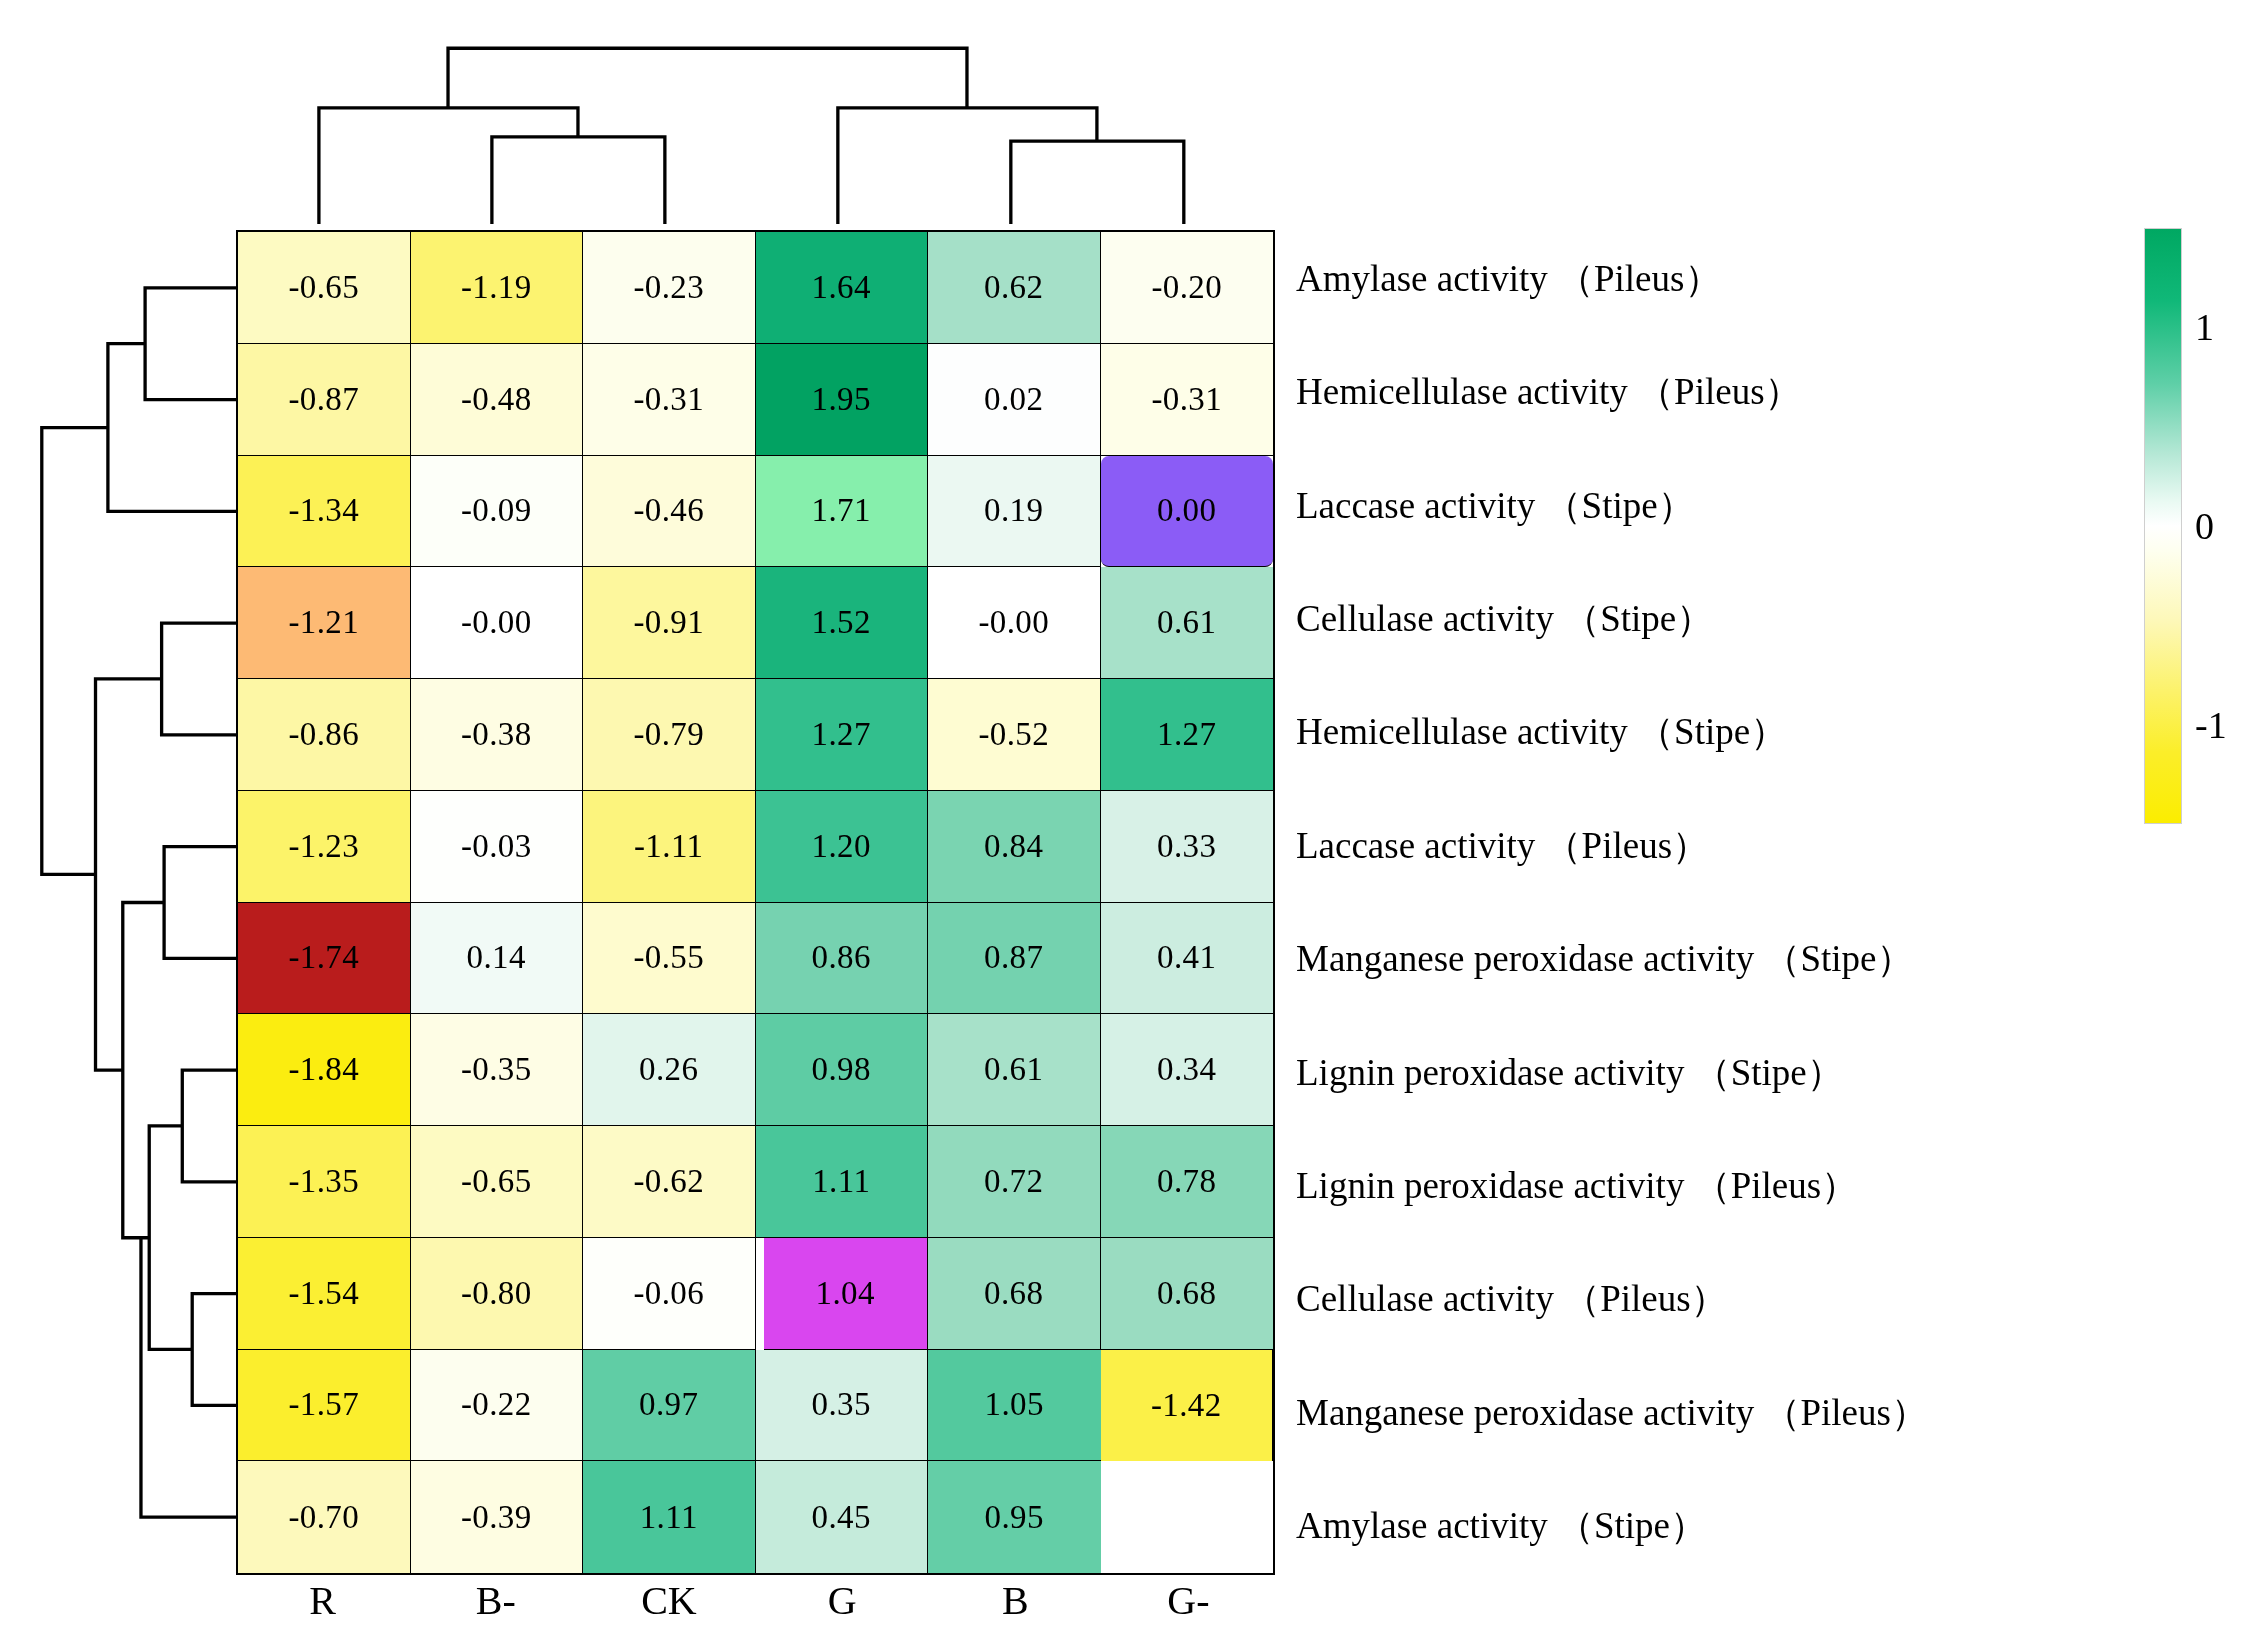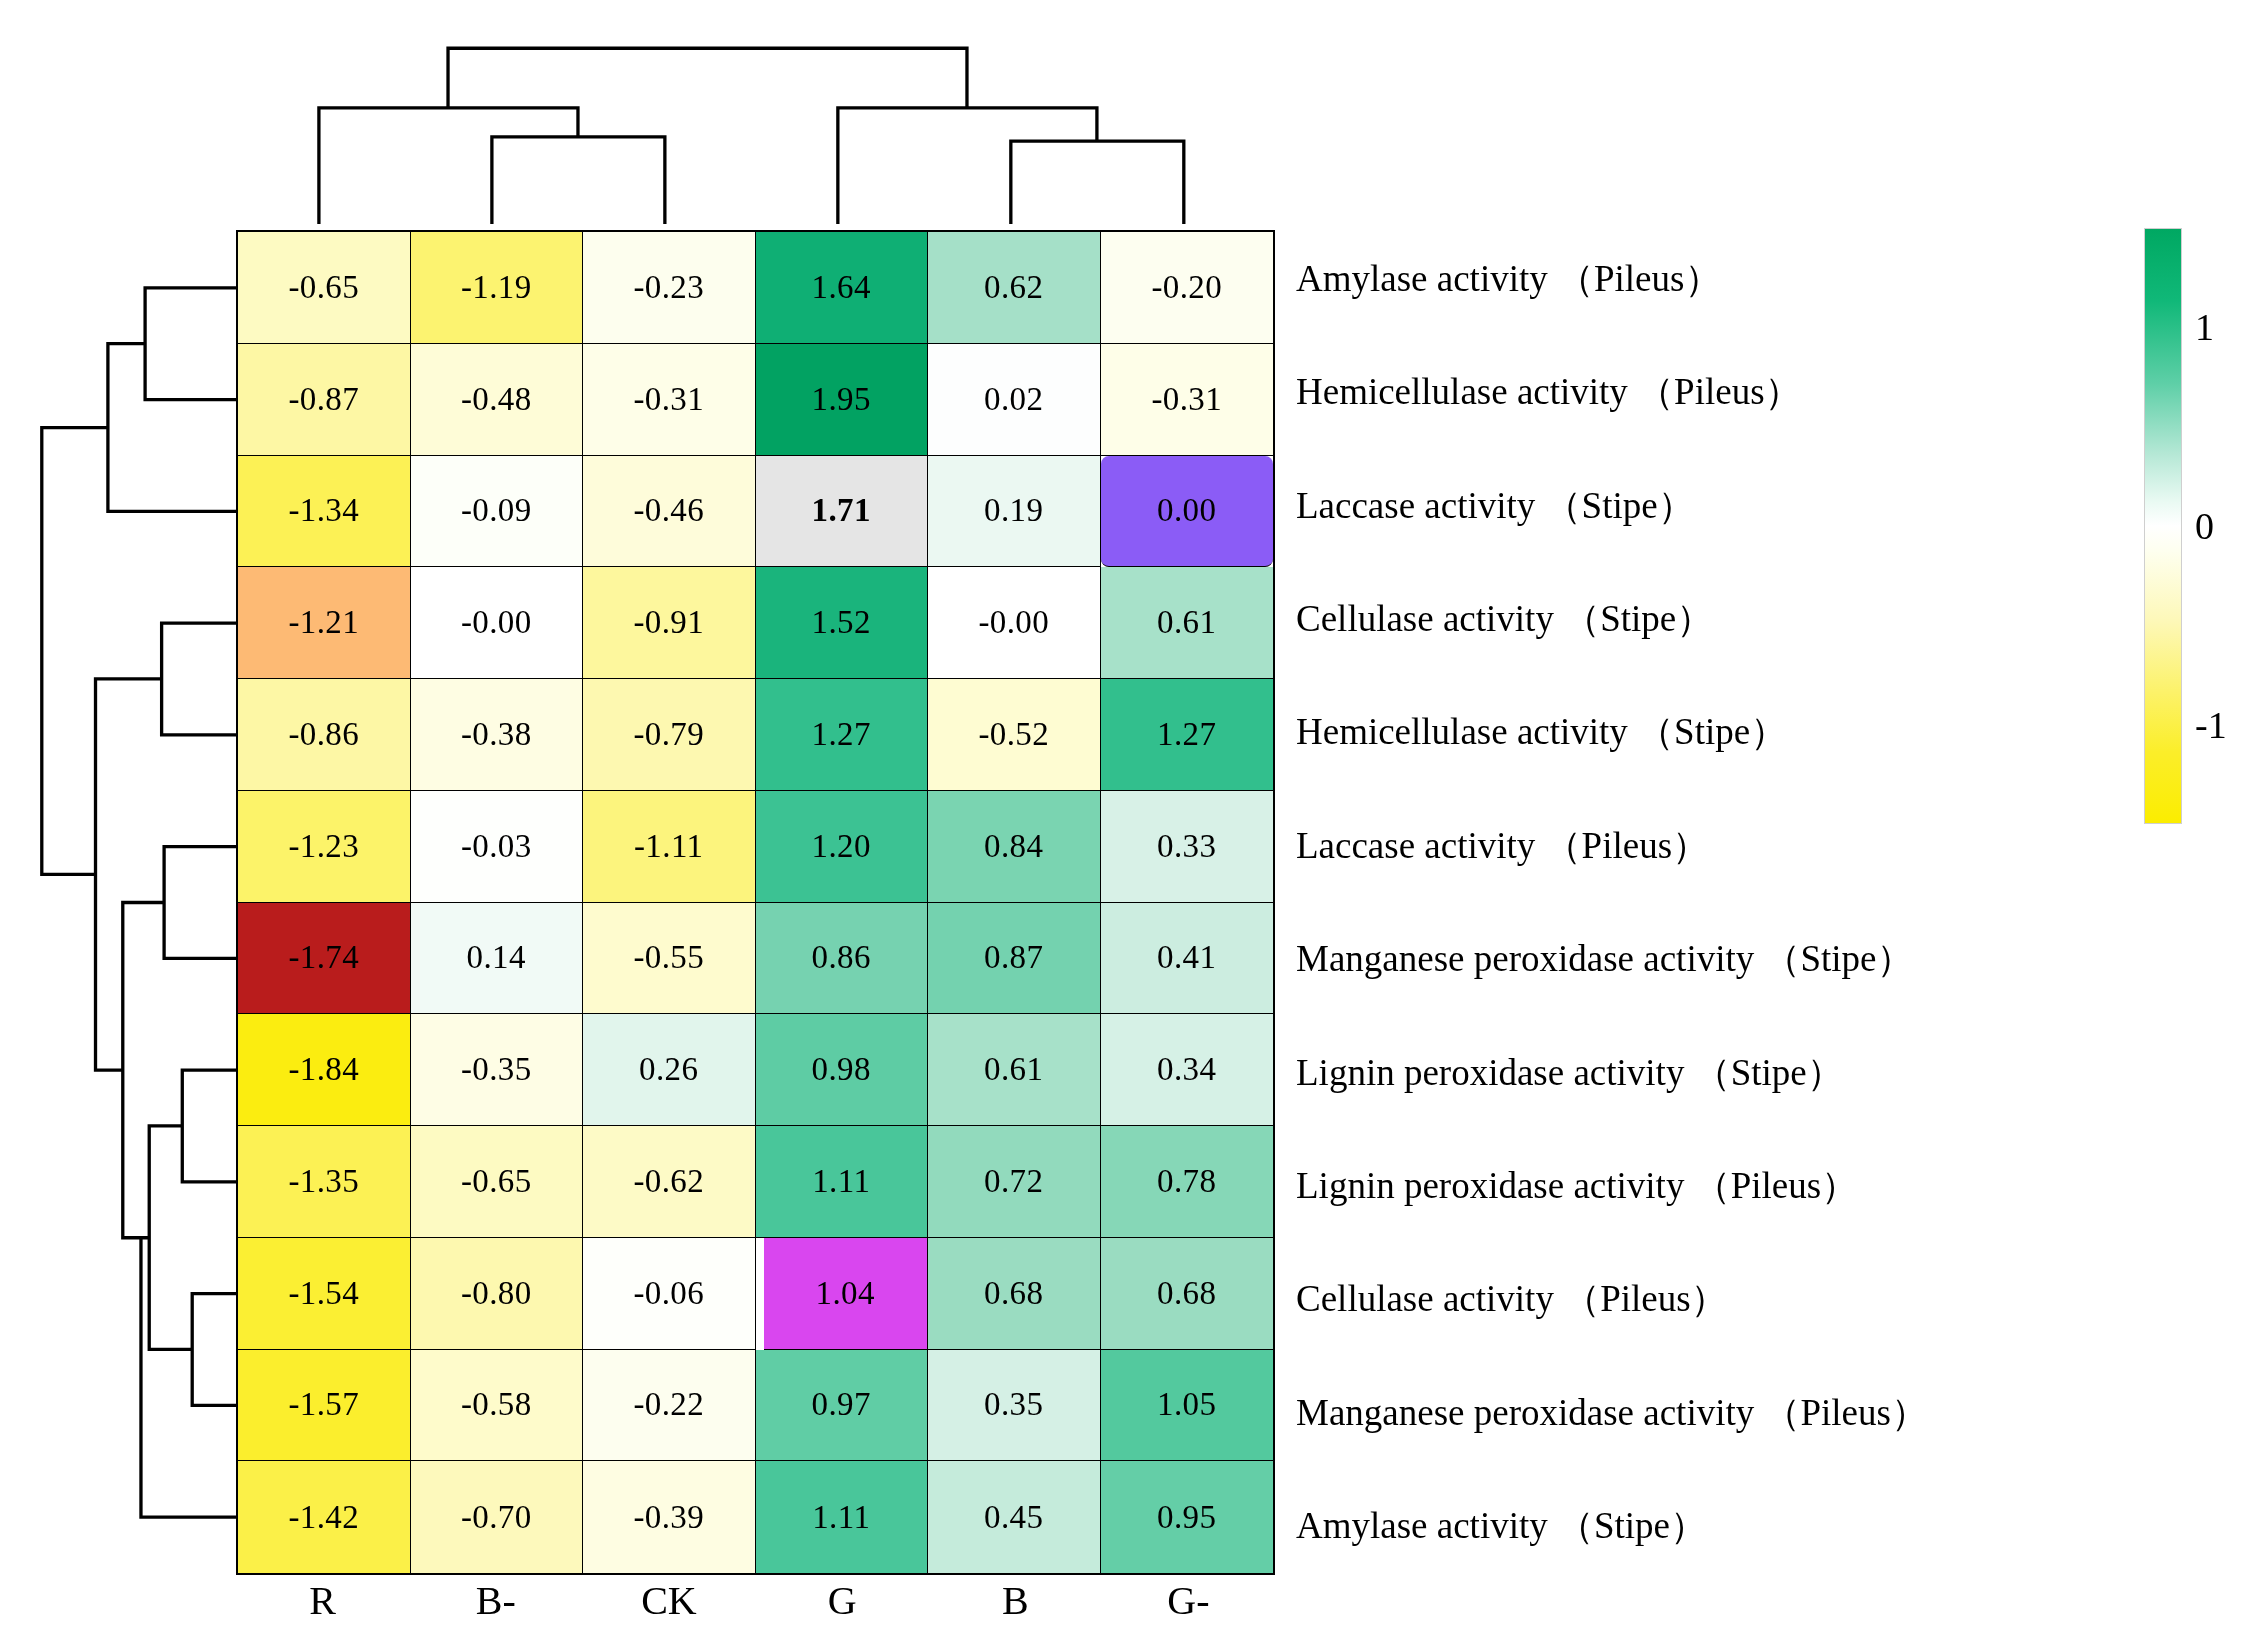--- a/index.html
+++ b/index.html
@@ -189,21 +189,21 @@
       <div class="cell lastcol" style="background: rgb(253, 254, 240);">-0.20</div>
       <div class="cell" style="background: rgb(253, 247, 164);">-0.87</div>
       <div class="cell" style="background: rgb(254, 252, 215);">-0.48</div>
       <div class="cell" style="background: rgb(254, 254, 232);">-0.31</div>
       <div class="cell" style="background: rgb(2, 162, 98);">1.95</div>
       <div class="cell" style="background: rgb(253, 254, 254);">0.02</div>
       <div class="cell lastcol" style="background: rgb(254, 254, 232);">-0.31</div>
       <div class="cell" style="background: rgb(252, 241, 85);">-1.34</div>
       <div class="cell" style="background: rgb(253, 255, 249);">-0.09</div>
       <div class="cell" style="background: rgb(254, 252, 218);">-0.46</div>
-      <div class="cell" style="background: #e5e5e5; font-weight: bold;">1.71</div>
+      <div class="cell" style="background: #86efac;">1.71</div>
       <div class="cell" style="background: rgb(235, 248, 242);">0.19</div>
       <div class="cell lastcol" style="background: #8b5cf6; border-radius: 8px;">0.00</div>
       <div class="cell" style="background: #fdba74;">-1.21</div>
       <div class="cell" style="background: rgb(255, 255, 255);">-0.00</div>
       <div class="cell" style="background: rgb(253, 247, 157);">-0.91</div>
       <div class="cell" style="background: rgb(26, 180, 124);">1.52</div>
       <div class="cell" style="background: rgb(255, 255, 255);">-0.00</div>
       <div class="cell lastcol" style="background: rgb(167, 225, 201);">0.61</div>
       <div class="cell" style="background: rgb(253, 247, 165);">-0.86</div>
       <div class="cell" style="background: rgb(254, 253, 227);">-0.38</div>
@@ -235,21 +235,20 @@
       <div class="cell" style="background: rgb(73, 198, 154);">1.11</div>
       <div class="cell" style="background: rgb(146, 218, 189);">0.72</div>
       <div class="cell lastcol" style="background: rgb(134, 215, 183);">0.78</div>
       <div class="cell" style="background: rgb(251, 239, 51);">-1.54</div>
       <div class="cell" style="background: rgb(253, 248, 175);">-0.80</div>
       <div class="cell" style="background: rgb(254, 255, 251);">-0.06</div>
       <div class="cell" style="background: #d946ef; margin-left: 8px;">1.04</div>
       <div class="cell" style="background: rgb(154, 220, 193);">0.68</div>
       <div class="cell lastcol" style="background: rgb(154, 220, 193);">0.68</div>
       <div class="cell" style="background: rgb(251, 238, 45);">-1.57</div>
-      <div class="cell" style="background: rgb(254, 251, 203);">-0.58</div>
       <div class="cell" style="background: rgb(253, 254, 239);">-0.22</div>
       <div class="cell" style="background: rgb(96, 205, 165);">0.97</div>
       <div class="cell" style="background: rgb(213, 240, 229);">0.35</div>
       <div class="cell lastcol" style="background: rgb(83, 201, 158);">1.05</div>
       <div class="cell lastrow" style="background: rgb(251, 240, 72);">-1.42</div>
       <div class="cell lastrow" style="background: rgb(253, 249, 188);">-0.70</div>
       <div class="cell lastrow" style="background: rgb(254, 253, 226);">-0.39</div>
       <div class="cell lastrow" style="background: rgb(73, 198, 154);">1.11</div>
       <div class="cell lastrow" style="background: rgb(197, 235, 219);">0.45</div>
       <div class="cell lastcol lastrow" style="background: rgb(100, 206, 167);">0.95</div>

